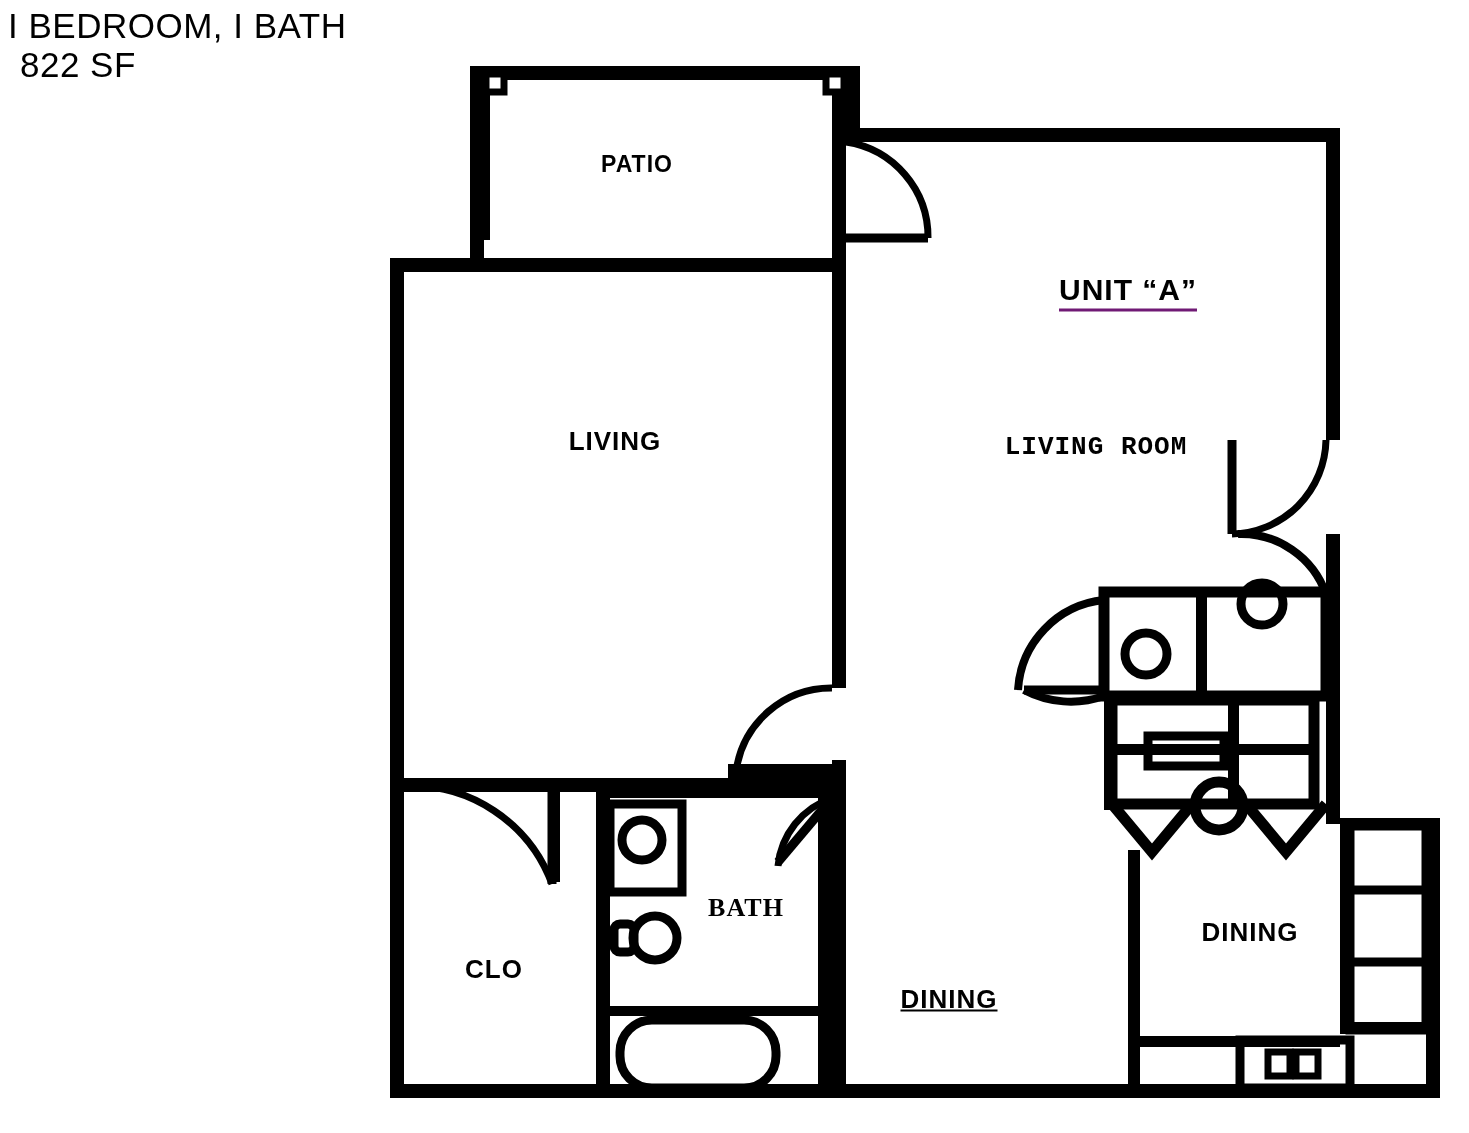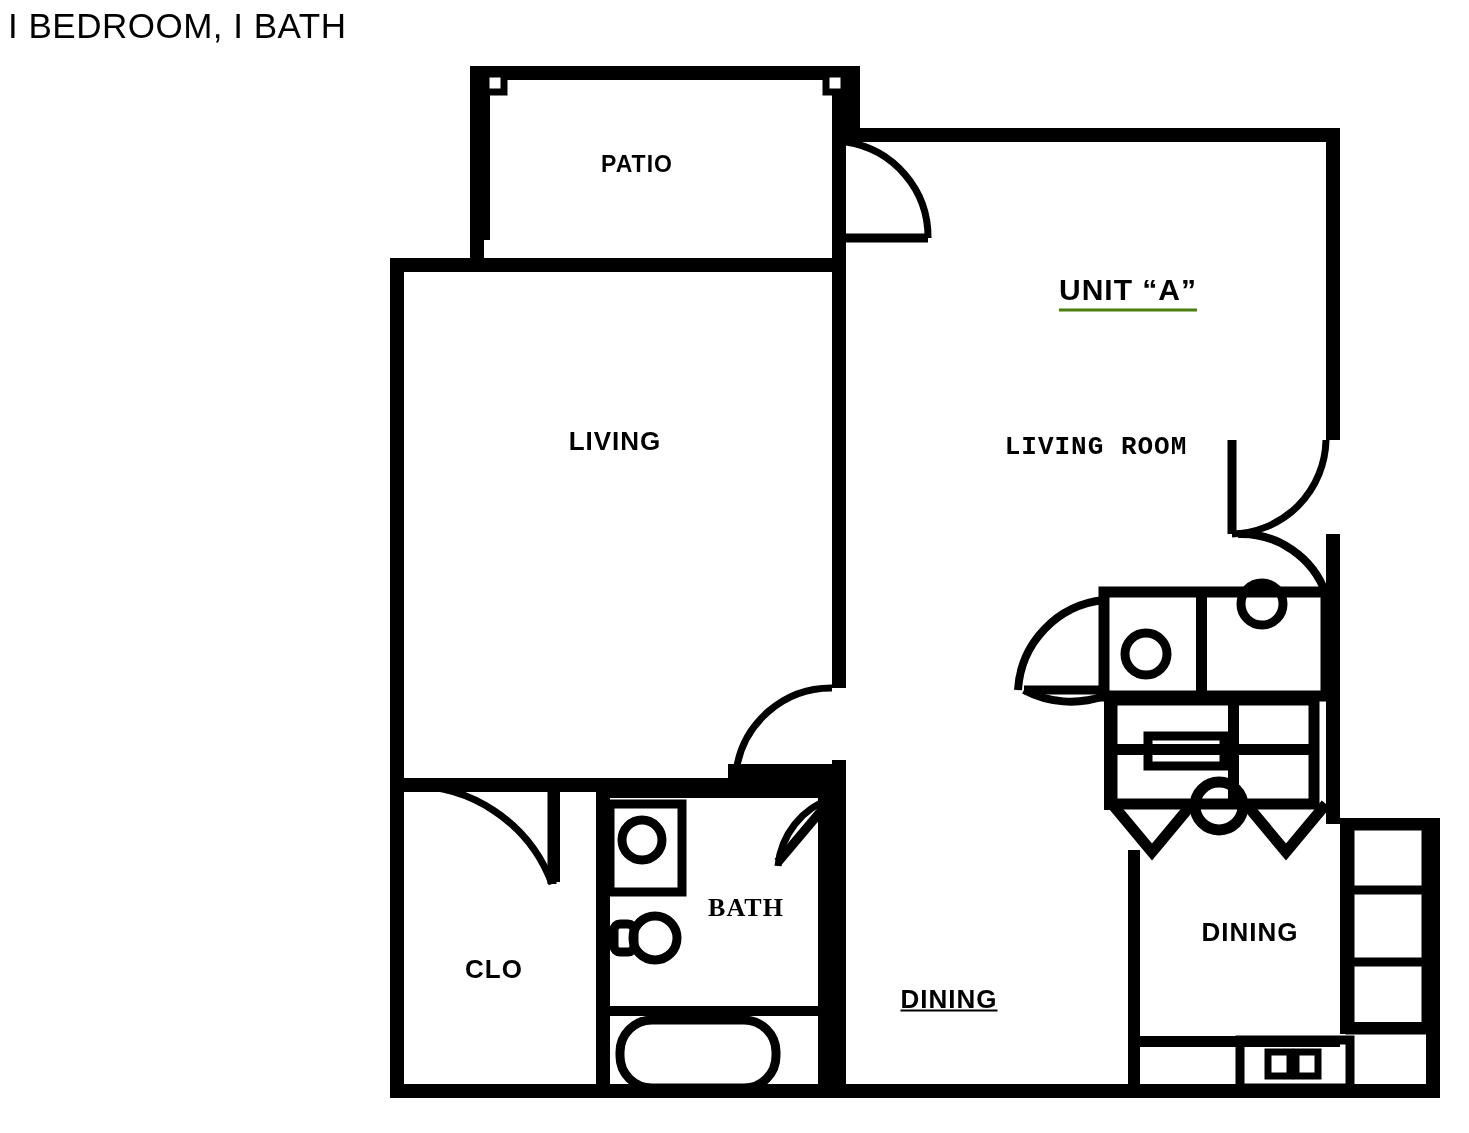--- a/index.html
+++ b/index.html
@@ -48,29 +48,30 @@
     white-space: nowrap;
     transform: translate(-50%, -50%);
   }
   .unit-label {
     position: absolute;
     font-weight: bold;
     font-size: 30px;
     letter-spacing: 1px;
     white-space: nowrap;
     transform: translate(-50%, -50%);
-    border-bottom: 3px solid #4d7c0f;
+    border-bottom: 3px solid #701a75;
     padding-bottom: 2px;
   }
 </style>
 </head>
 <body>
 
 <div class="title-block">
   <div class="title-line1">I BEDROOM, I BATH</div>
+  <div class="title-line2">822 SF</div>
 </div>
 
 <svg id="plan" viewBox="0 0 1469 1133">
 
   <g>
 
     <rect x="470" y="66" width="390" height="14" fill="#000"></rect>
 
     <rect x="470" y="66" width="14" height="196" fill="#000"></rect>
     <rect x="484" y="88" width="6" height="152" fill="#000"></rect>

